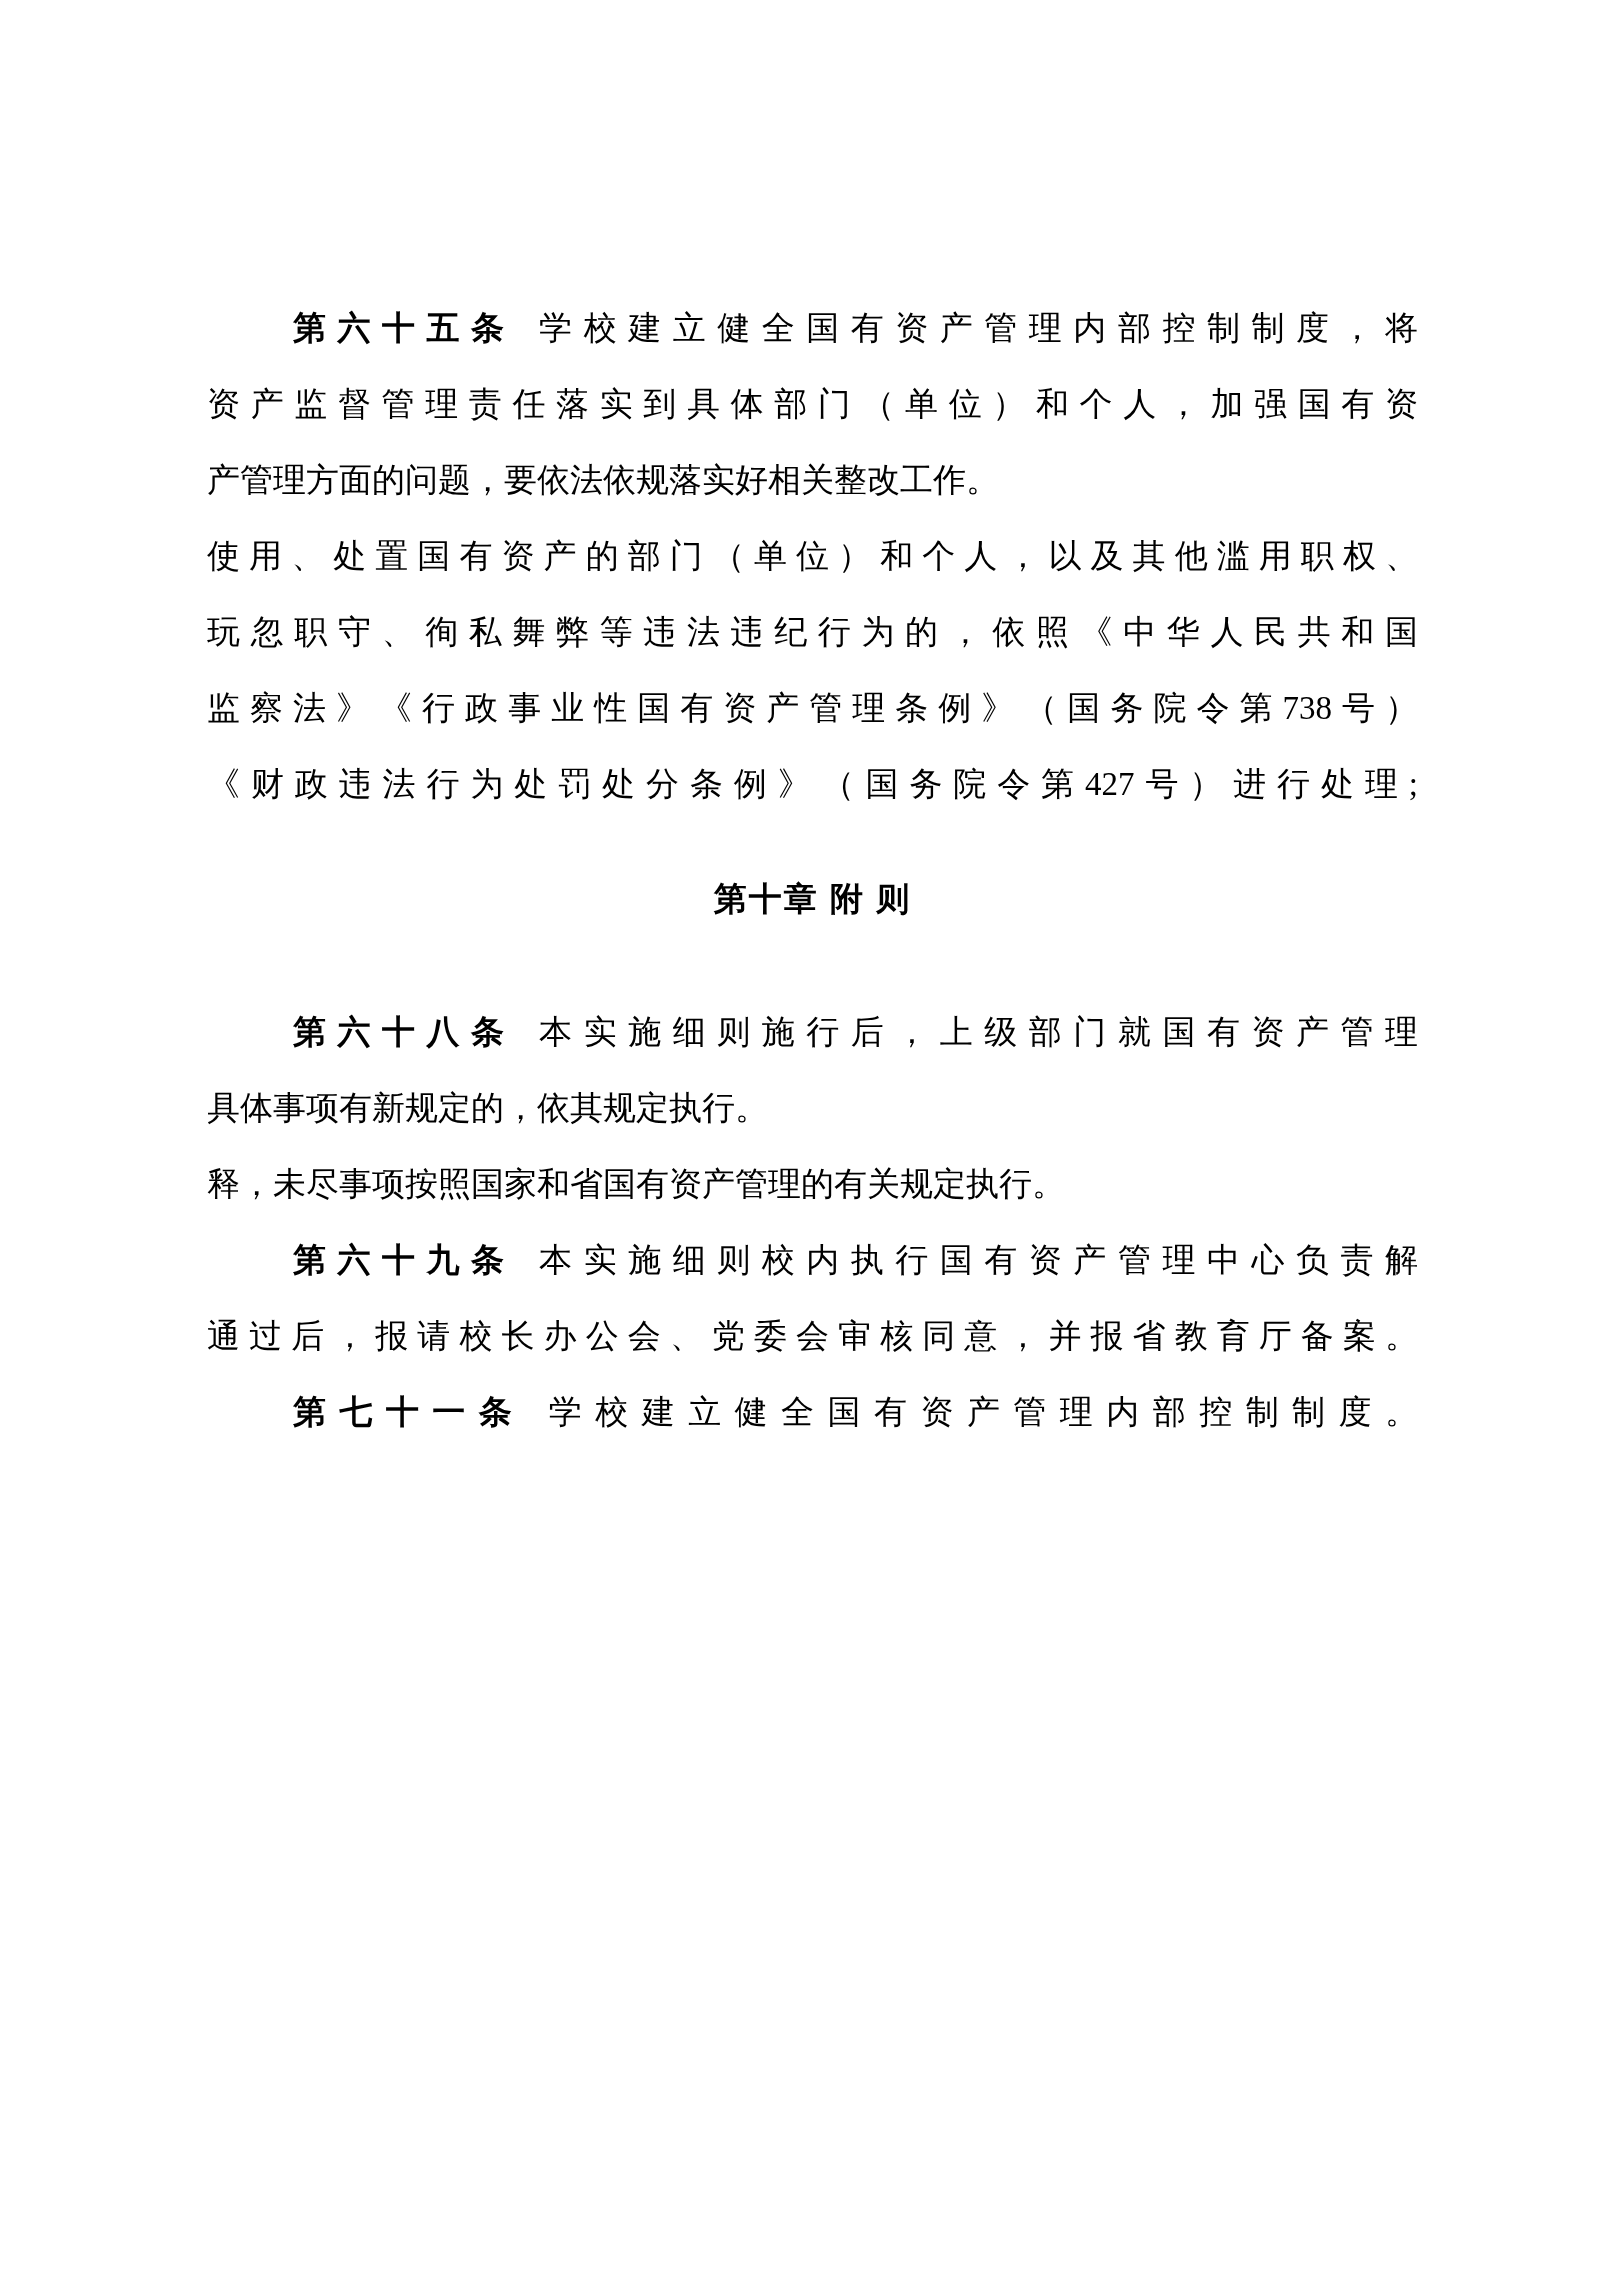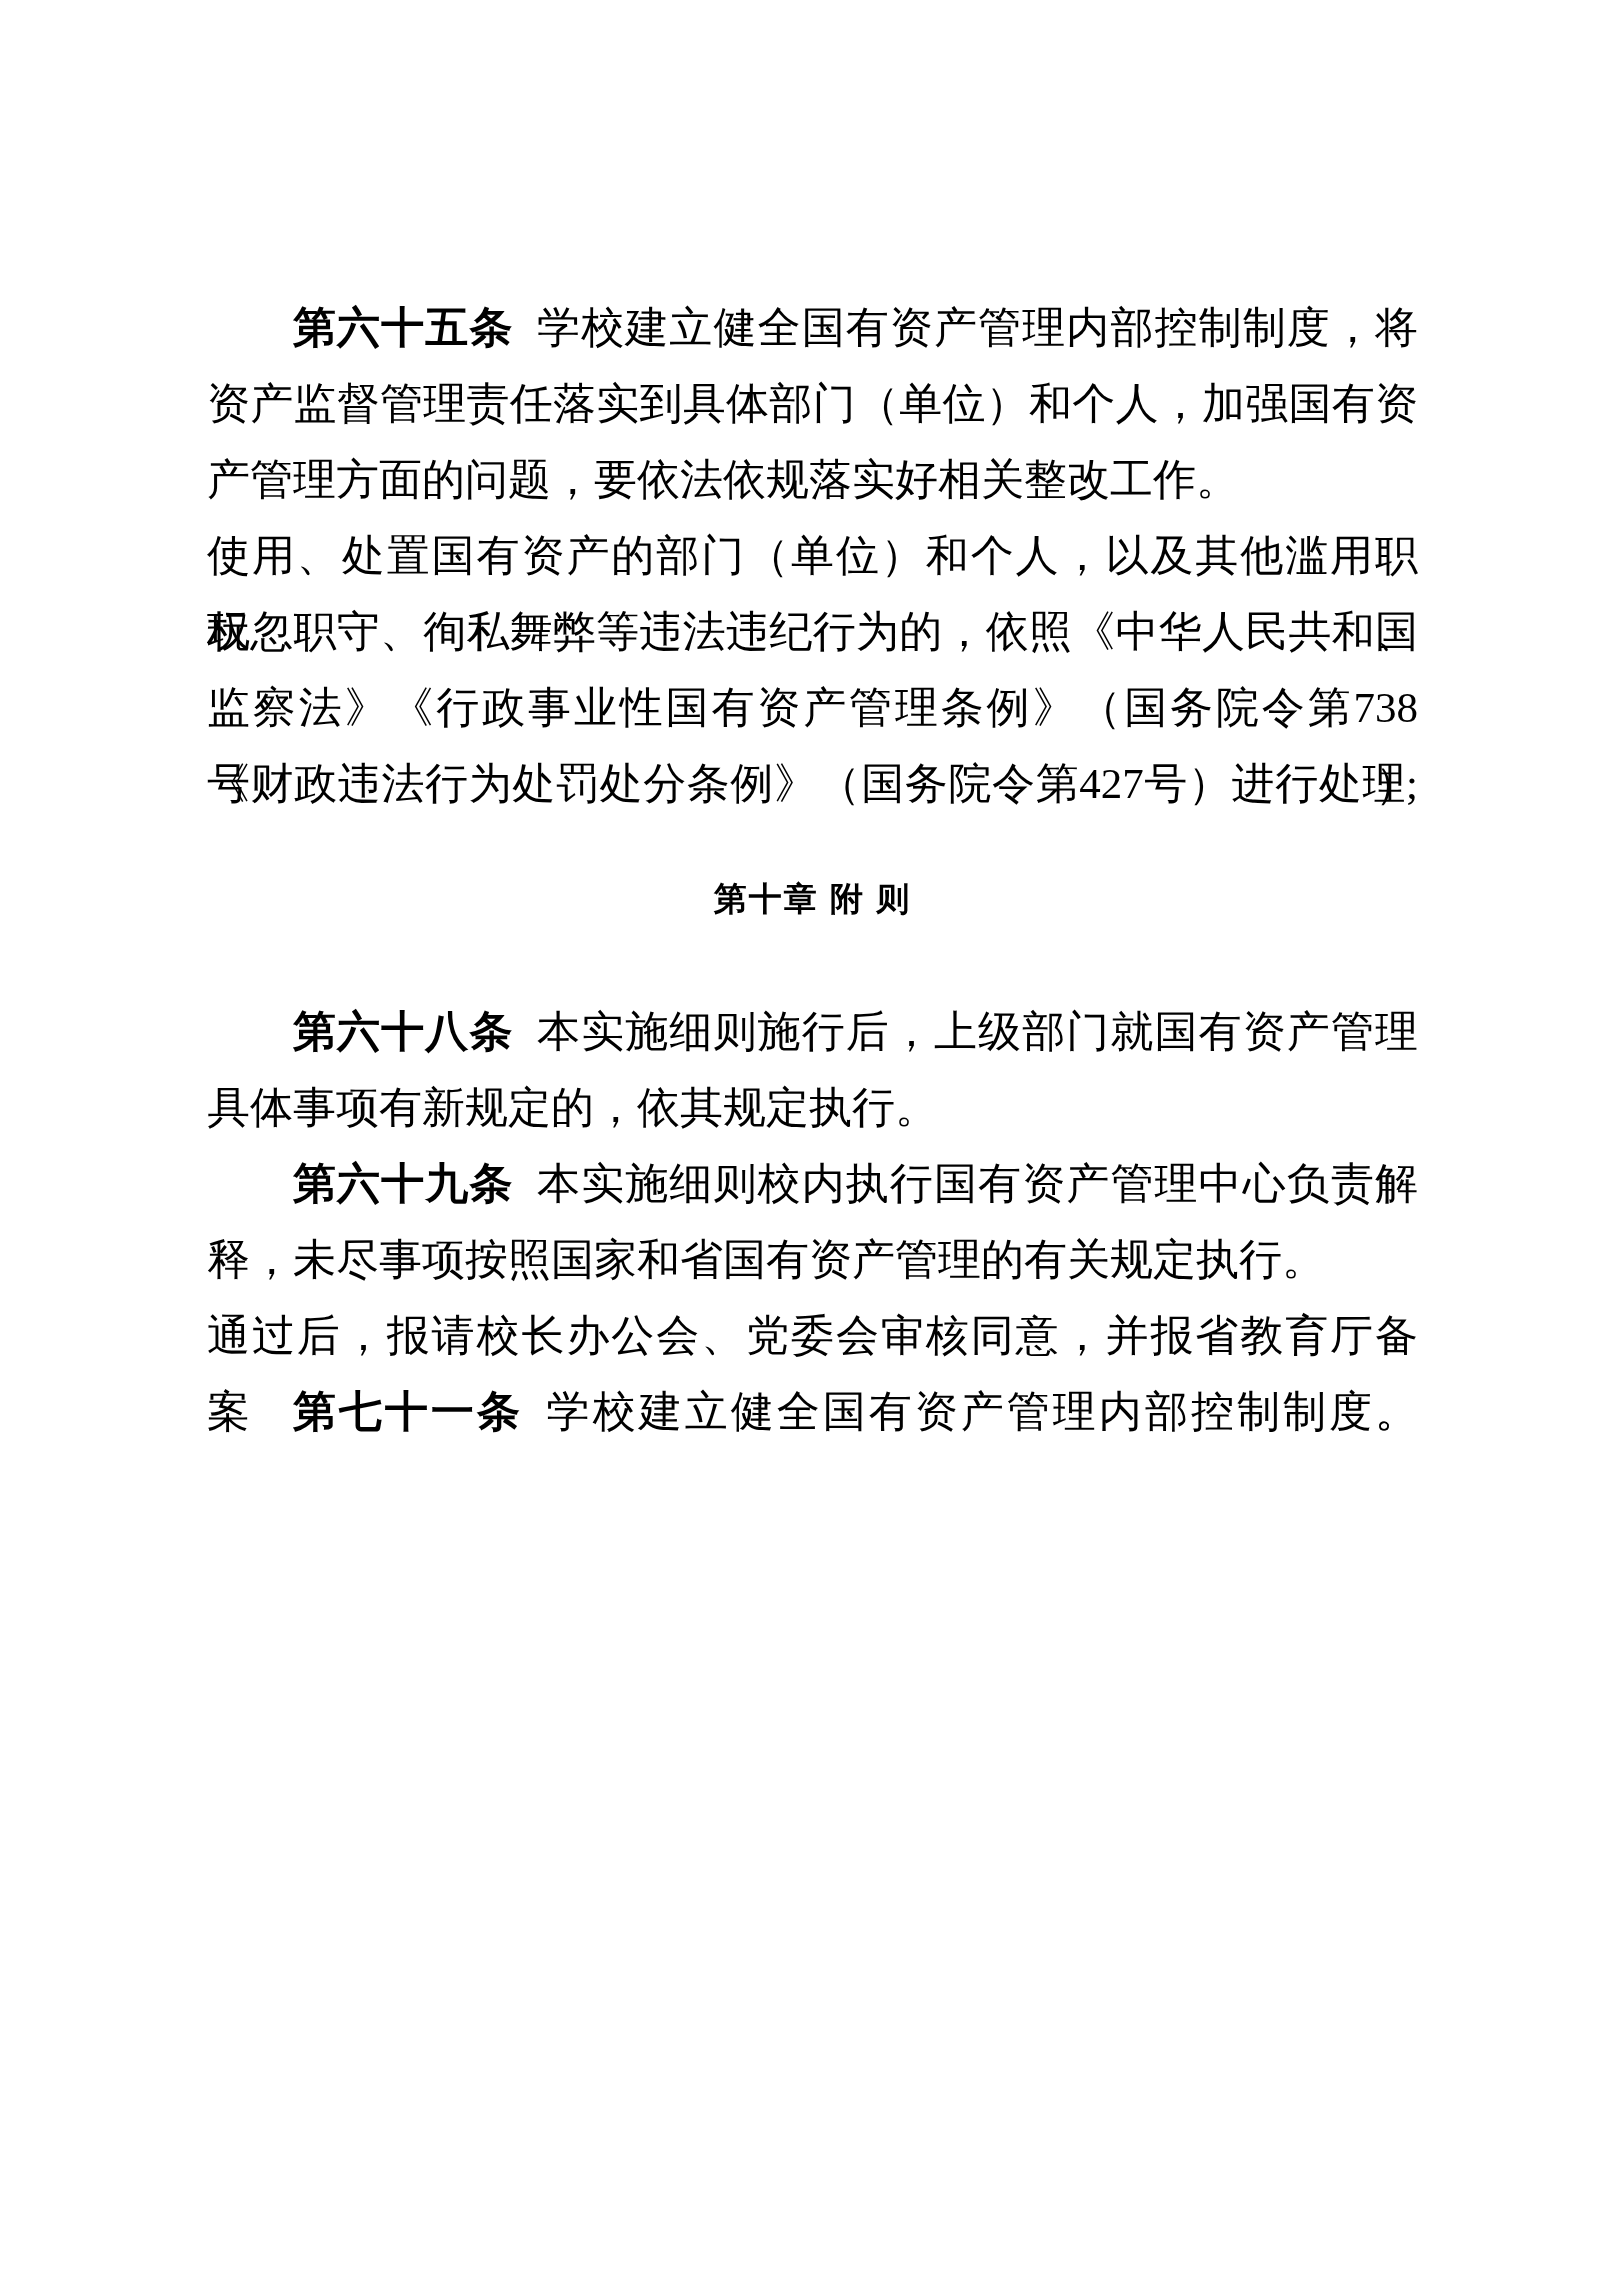--- a/index.html
+++ b/index.html
@@ -17,21 +17,21 @@
     font-family: "Liberation Serif", "DejaVu Serif", serif;
     overflow: hidden;
   }
   .doc-body {
     position: absolute;
     left: 207px;
     top: 290px;
     width: 1211px;
   }
   .line {
-    font-size: 43px;
+    font-size: 33px;
     line-height: 76px;
     height: 76px;
     text-align: left;
     letter-spacing: 0;
   }
   .line.indent {
     padding-left: 86px;
   }
   .line.fill {
     text-align: justify;
@@ -60,19 +60,19 @@
       <div class="line indent fill"><span class="art-num">第六十五条</span><span>学校建立健全国有资产管理内部控制制度，将</span></div>
       <div class="line fill"><span>资产监督管理责任落实到具体部门（单位）和个人，加强国有资</span></div>
       <div class="line"><span>产管理方面的问题，要依法依规落实好相关整改工作。</span></div>
       <div class="line fill"><span>使用、处置国有资产的部门（单位）和个人，以及其他滥用职权、</span></div>
       <div class="line fill"><span>玩忽职守、徇私舞弊等违法违纪行为的，依照《中华人民共和国</span></div>
       <div class="line fill"><span>监察法》《行政事业性国有资产管理条例》（国务院令第738号）</span></div>
       <div class="line fill"><span>《财政违法行为处罚处分条例》（国务院令第427号）进行处理;</span></div>
       <div class="heading">第十章 附 则</div>
       <div class="line indent fill"><span class="art-num">第六十八条</span><span>本实施细则施行后，上级部门就国有资产管理</span></div>
       <div class="line"><span>具体事项有新规定的，依其规定执行。</span></div>
+      <div class="line"><span>释，未尽事项按照国家和省国有资产管理的有关规定执行。</span></div>
       <div class="line indent fill"><span class="art-num">第六十九条</span><span>本实施细则校内执行国有资产管理中心负责解</span></div>
-      <div class="line"><span>释，未尽事项按照国家和省国有资产管理的有关规定执行。</span></div>
       <div class="line fill"><span>通过后，报请校长办公会、党委会审核同意，并报省教育厅备案。</span></div>
       <div class="line indent fill"><span class="art-num">第七十一条</span><span>学校建立健全国有资产管理内部控制制度。</span></div>
     </div>
 </div>
 
 
 </body></html>

